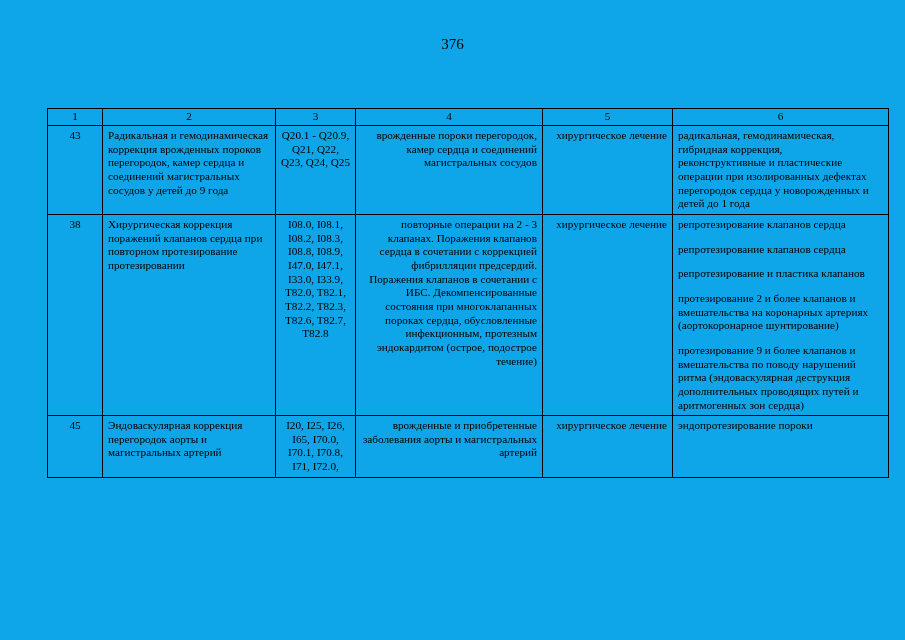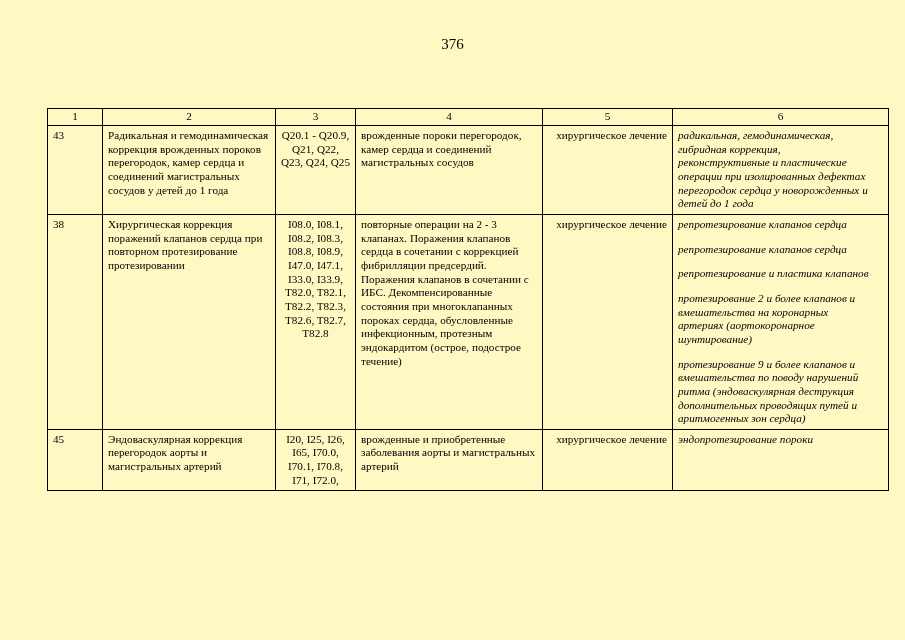--- a/index.html
+++ b/index.html
@@ -14,21 +14,21 @@
     color: #000000;
     position: relative;
     overflow: hidden;
   }
   .page {
     position: absolute;
     left: 0;
     top: 0;
     width: 905px;
     height: 640px;
-    background: #fef9c3;
+    background: #0ea5e9;
   }
   .page-number {
     position: absolute;
     top: 36px;
     left: 0;
     width: 905px;
     text-align: center;
     font-size: 15px;
     font-family: "Liberation Serif", serif;
   }
@@ -52,26 +52,26 @@
   }
   table.doc tr.header td {
     text-align: center;
     vertical-align: middle;
     padding: 1px 2px;
     height: 14px;
   }
   .c1 { width: 50px; }
   .c2 { width: 168px; }
   .c3 { width: 75px; }
-  .c4 { width: 182px; }
+  .c4 { width: 182px; text-align: right; }
   .c5 { width: 125px; text-align: right; }
   .c6 { width: 211px; }
 
-  .cell-num { text-align: left; padding-left: 8px; }
-  .para { margin: 0 12px 0 0; font-style: italic; }
+  .cell-num { text-align: center; padding-left: 8px; }
+  .para { margin: 0 12px 0 0; }
   .para + .para { margin-top: 11px; }
   .gap-big { margin-top: 20px; }
   .c3cell { line-height: 1.22; text-align: center; }
 </style>
 </head>
 <body>
 
 <div class="page">
 
   <div class="page-number">376</div>
@@ -83,21 +83,21 @@
         <td class="c1">1</td>
         <td class="c2">2</td>
         <td class="c3">3</td>
         <td class="c4">4</td>
         <td class="c5">5</td>
         <td class="c6">6</td>
       </tr>
 
       <tr>
         <td class="c1 cell-num">43</td>
-        <td class="c2">Радикальная и гемодинамическая коррекция врожденных пороков перегородок, камер сердца и соединений магистральных сосудов у детей до 1 года</td>
+        <td class="c2">Радикальная и гемодинамическая коррекция врожденных пороков перегородок, камер сердца и соединений магистральных сосудов у детей до 9 года</td>
         <td class="c3 c3cell">Q20.1 - Q20.9, Q21, Q22, Q23, Q24, Q25</td>
         <td class="c4">врожденные пороки перегородок, камер сердца и соединений магистральных сосудов</td>
         <td class="c5">хирургическое лечение</td>
         <td class="c6">
           <p class="para">радикальная, гемодинамическая, гибридная коррекция, реконструктивные и пластические операции при изолированных дефектах перегородок сердца у новорожденных и детей до 1 года</p>
         </td>
       </tr>
 
       <tr>
         <td class="c1 cell-num">38</td>

